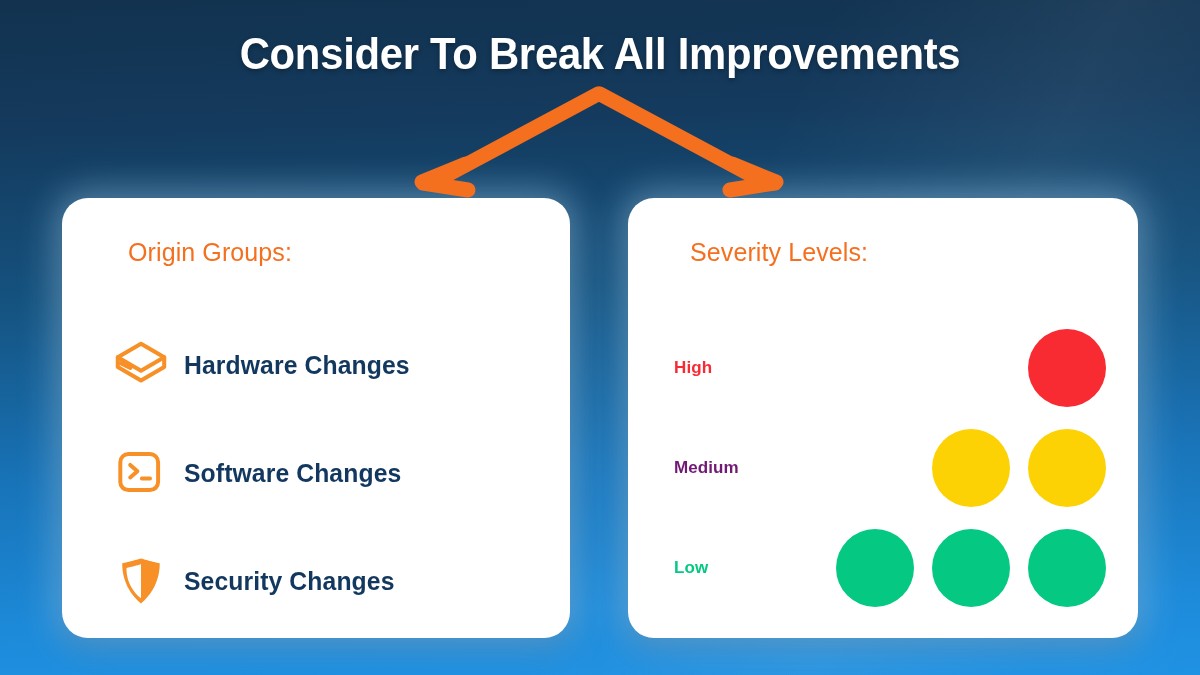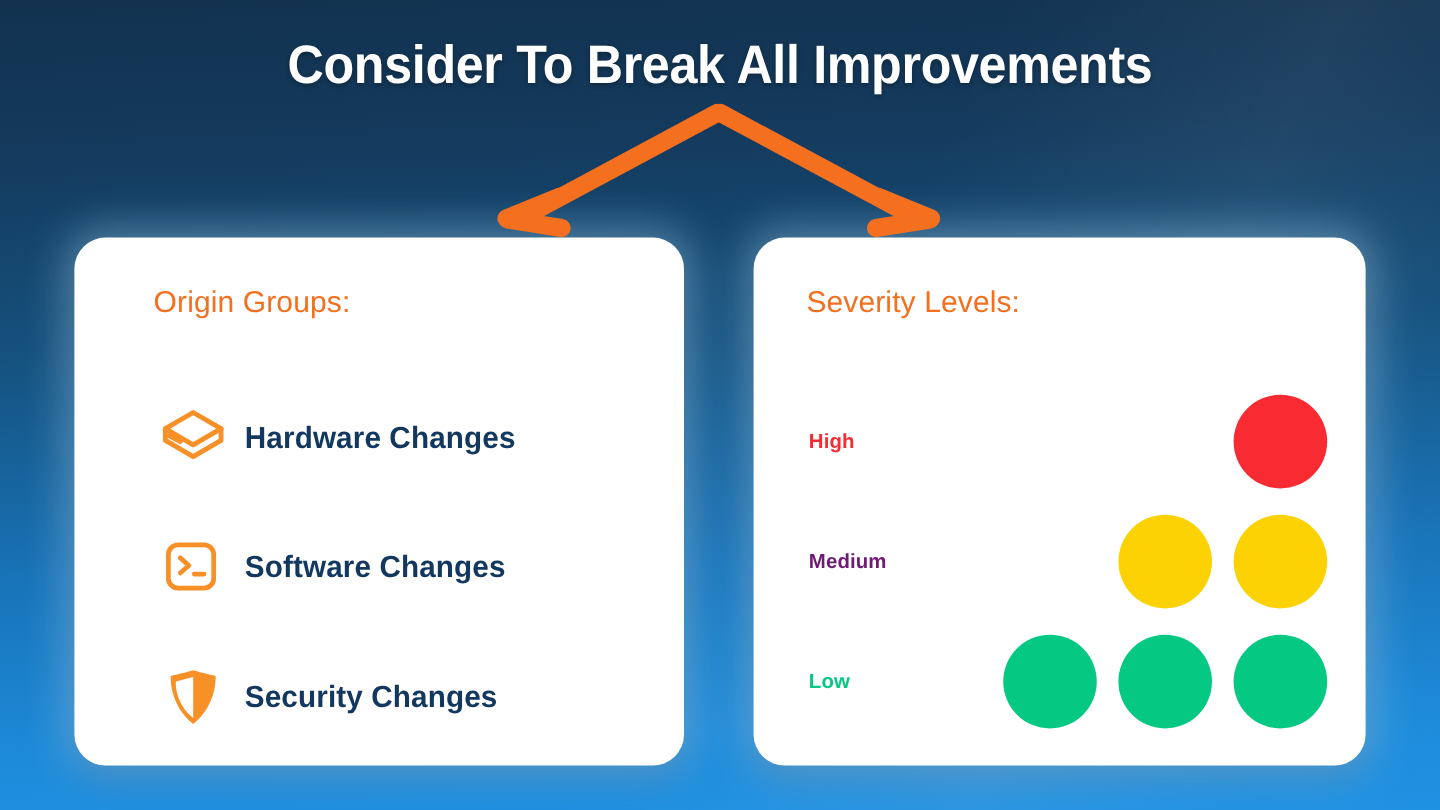--- a/index.html
+++ b/index.html
@@ -88,27 +88,27 @@
   }
   .card-heading {
     position: absolute;
     top: 40px;
     left: 66px;
     color: #f4701f;
     font-size: 25px;
     font-weight: normal;
     letter-spacing: 0.1px;
   }
-  #card-severity .card-heading { left: 44px; }
+  #card-severity .card-heading { left: 62px; }
 
   
   #origin-list {
     position: absolute;
     top: 128px;
-    left: 56px;
+    left: 36px;
     width: 430px;
   }
   .origin-row {
     display: flex;
     align-items: center;
     height: 78px;
     margin-bottom: 30px;
   }
   .origin-row:last-child { margin-bottom: 0; }
   .origin-icon {

